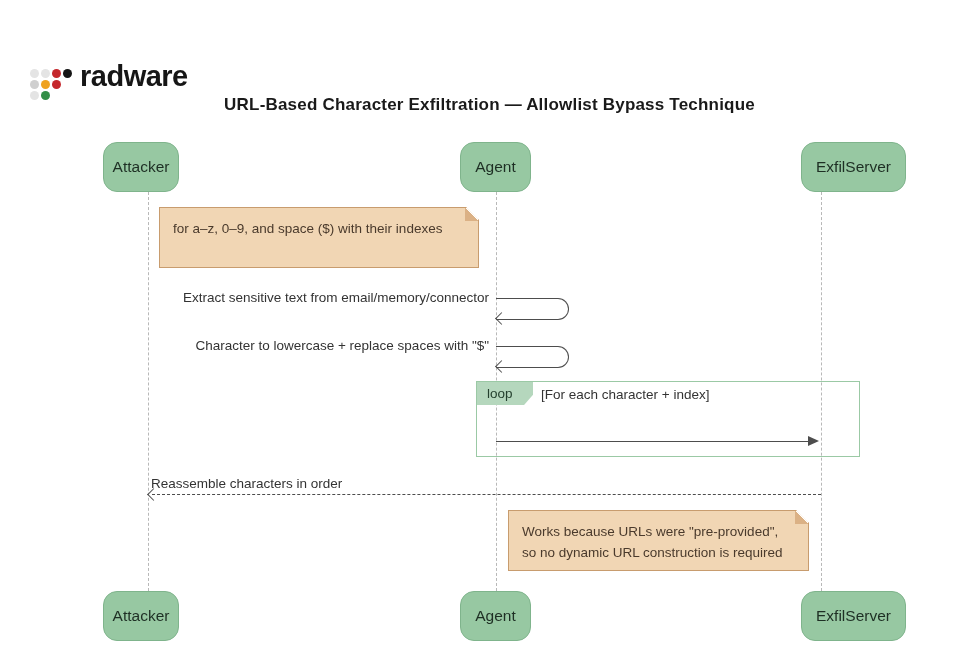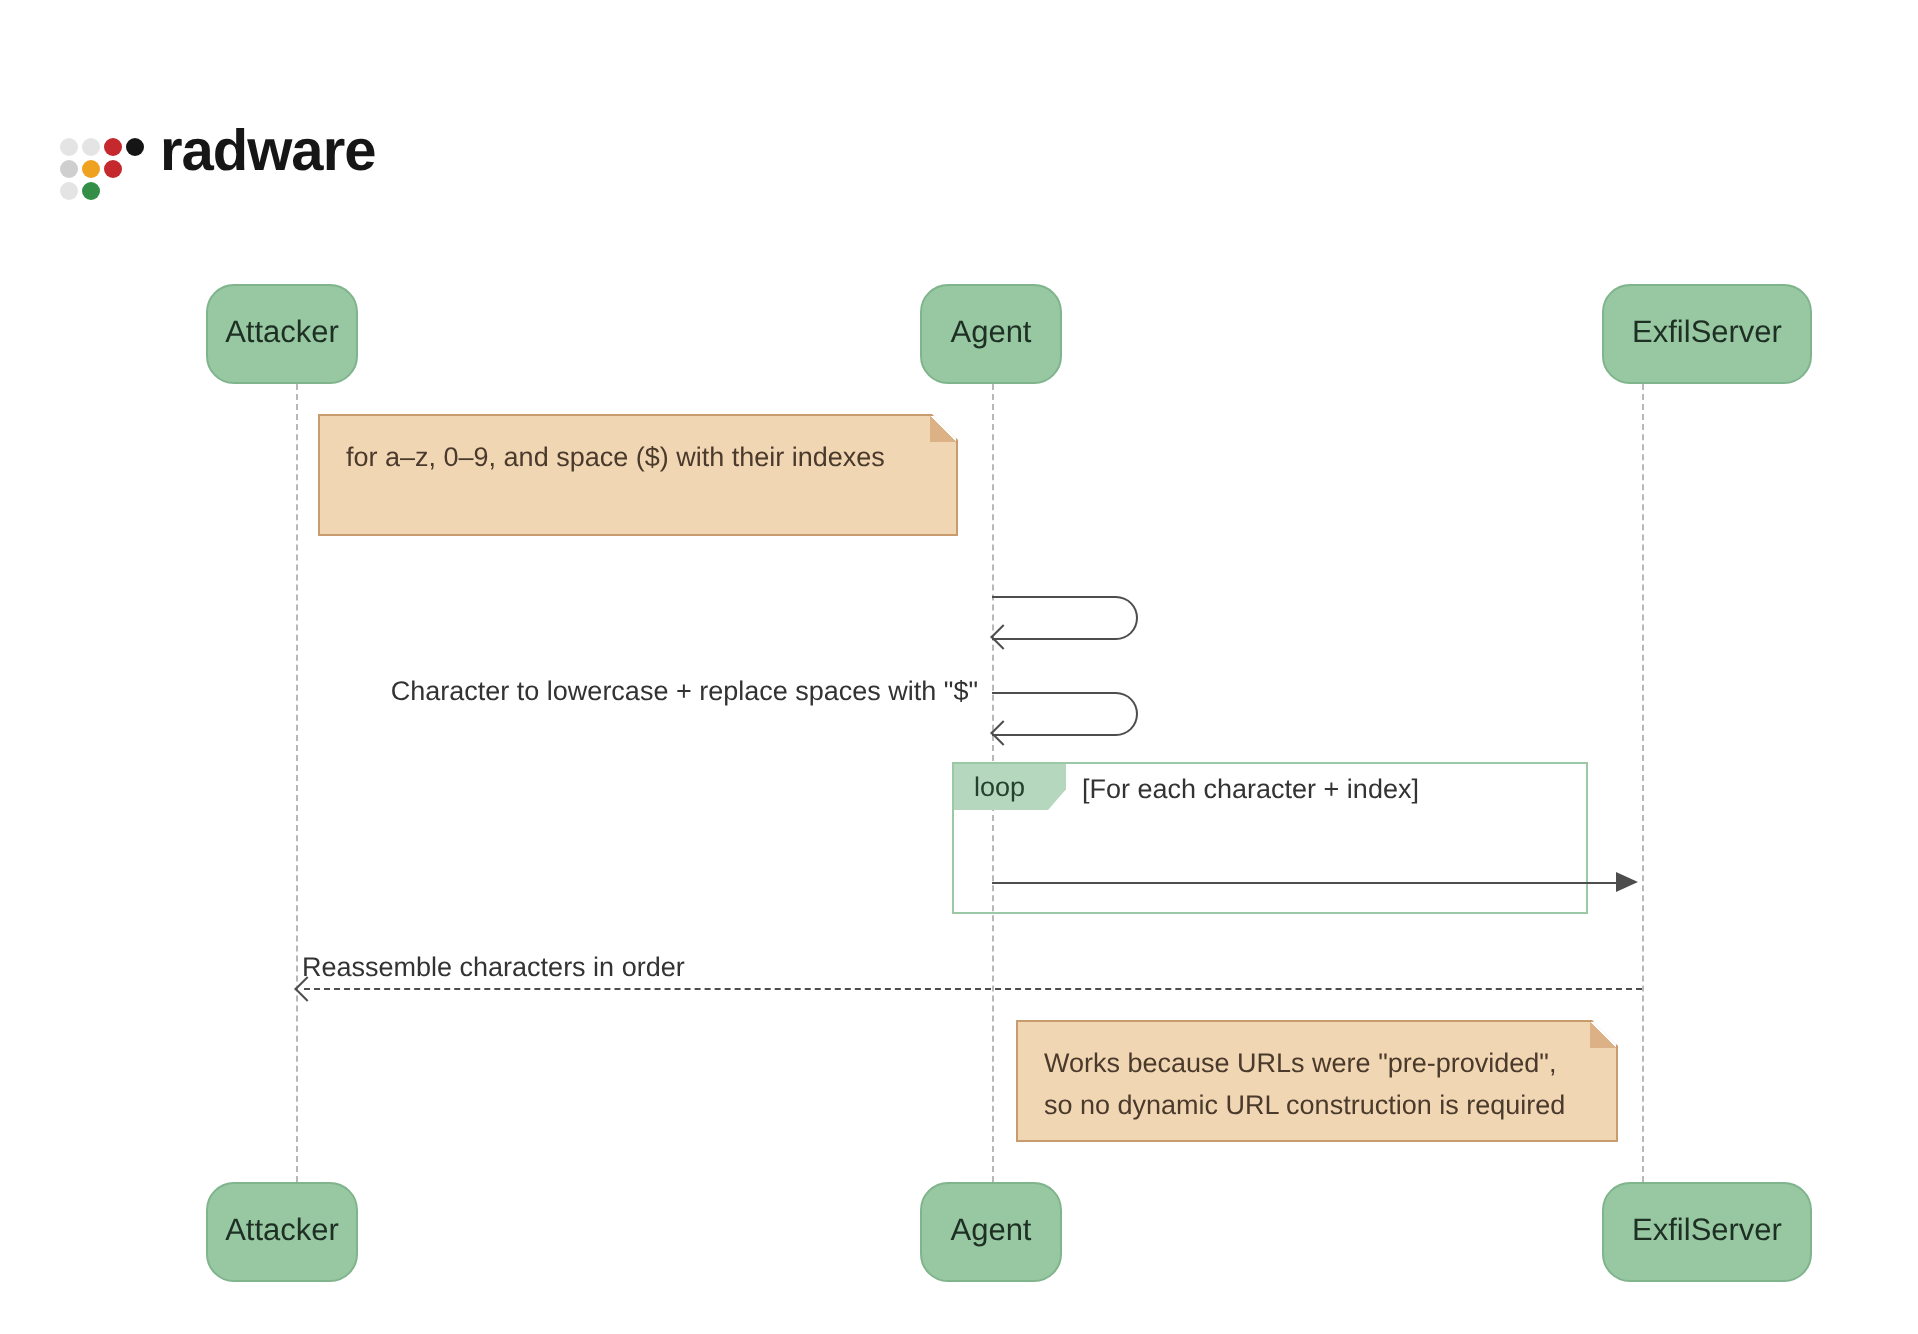--- a/index.html
+++ b/index.html
@@ -75,21 +75,21 @@
   .sl-1{left:496px; top:258px;} .sl-2{left:496px; top:306px;}
   .chev-left{
     position:absolute; width:8px; height:8px;
     border-left:1.5px solid var(--arrow); border-top:1.5px solid var(--arrow);
     transform:rotate(-45deg);
   }
   .ch-sl1{left:497px; top:274px;} .ch-sl2{left:497px; top:322px;}
   .ch-return{left:149px; top:450px;}
   
   .loop-box{
-    position:absolute; left:476px; top:341px; width:318px; height:76px;
+    position:absolute; left:476px; top:341px; width:384px; height:76px;
     border:1.5px solid var(--loop-border); box-sizing:border-box;
   }
   .loop-tab{
     position:absolute; left:0; top:0; width:56px; height:23px;
     background:var(--loop-tab-fill);
     clip-path:polygon(0 0,100% 0,100% 55%,84% 100%,0 100%);
     font-size:13.5px; color:#24402e; display:flex; align-items:center;
     padding-left:10px; box-sizing:border-box;
   }
   .loop-guard{position:absolute; left:64px; top:5px; font-size:13.5px; color:var(--text); white-space:nowrap;}
@@ -115,40 +115,42 @@
       <span class="dot d-k" style="left:33px;top:0"></span>
       <span class="dot d-g" style="left:0;top:11px"></span>
       <span class="dot d-o" style="left:11px;top:11px"></span>
       <span class="dot d-r" style="left:22px;top:11px"></span>
       <span class="dot d-gl" style="left:0;top:22px"></span>
       <span class="dot d-gr" style="left:11px;top:22px"></span>
     </div>
     <div class="logo-text">radware</div>
   </div>
 
+  <div class="title">URL-Based Character Exfiltration — Allowlist Bypass Technique</div>
 
   <div class="lifeline ll-attacker"></div>
   <div class="lifeline ll-agent"></div>
   <div class="lifeline ll-exfil"></div>
 
   <div class="actor row-top a-attacker">
     <span>Attacker</span>
   </div>
   <div class="actor row-top a-agent">
     <span>Agent</span>
   </div>
   <div class="actor row-top a-exfil">
     <span>ExfilServer</span>
   </div>
 
   <div class="note note-1">
     <span class="fold"></span>
     <div>for a–z, 0–9, and space ($) with their indexes</div>
   </div>
 
+  <div class="msg-label lbl-self1">Extract sensitive text from email/memory/connector</div>
   <div class="self-loop sl-1"></div>
   <span class="chev-left ch-sl1"></span>
 
   <div class="msg-label lbl-self2">Character to lowercase + replace spaces with "$"</div>
   <div class="self-loop sl-2"></div>
   <span class="chev-left ch-sl2"></span>
 
   <div class="loop-box">
     <div class="loop-tab">loop</div>
     <div class="loop-guard">[For each character + index]</div>

